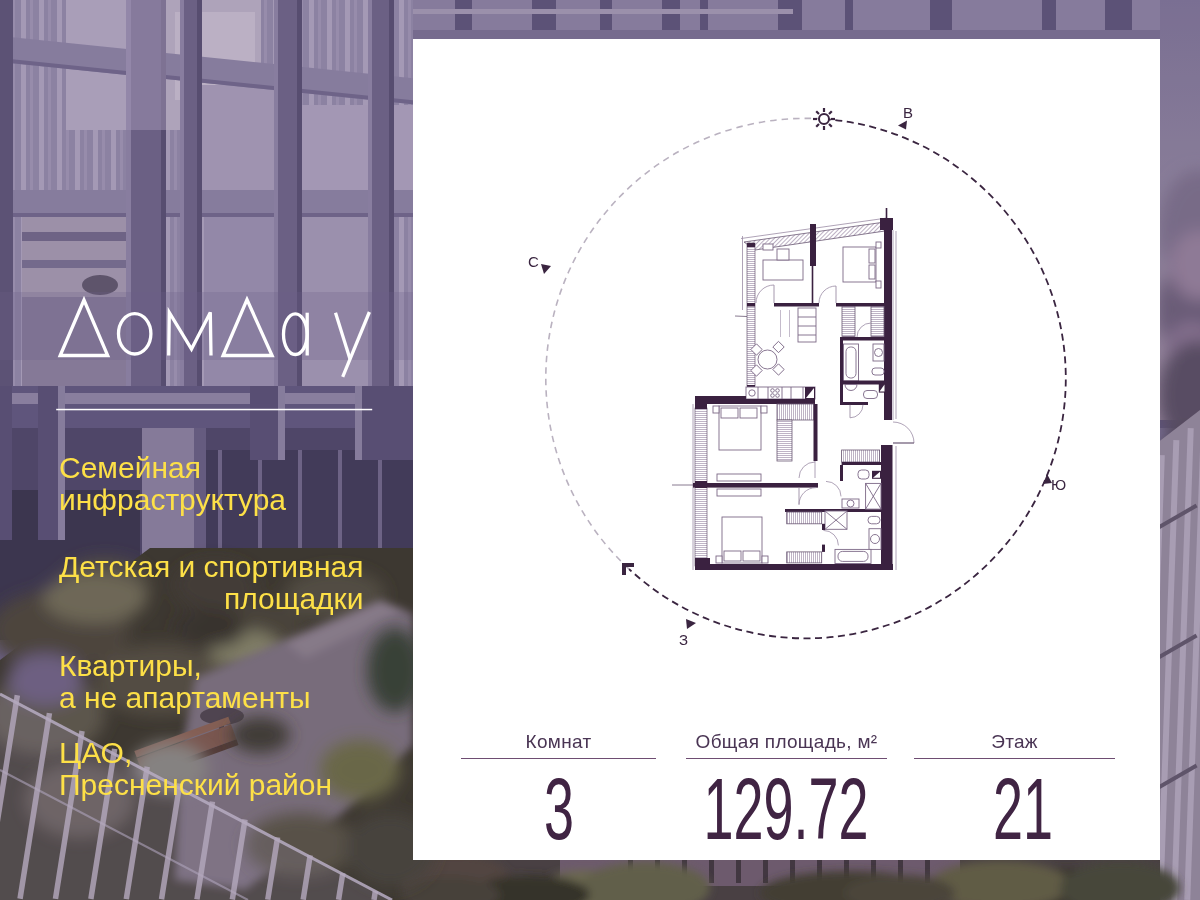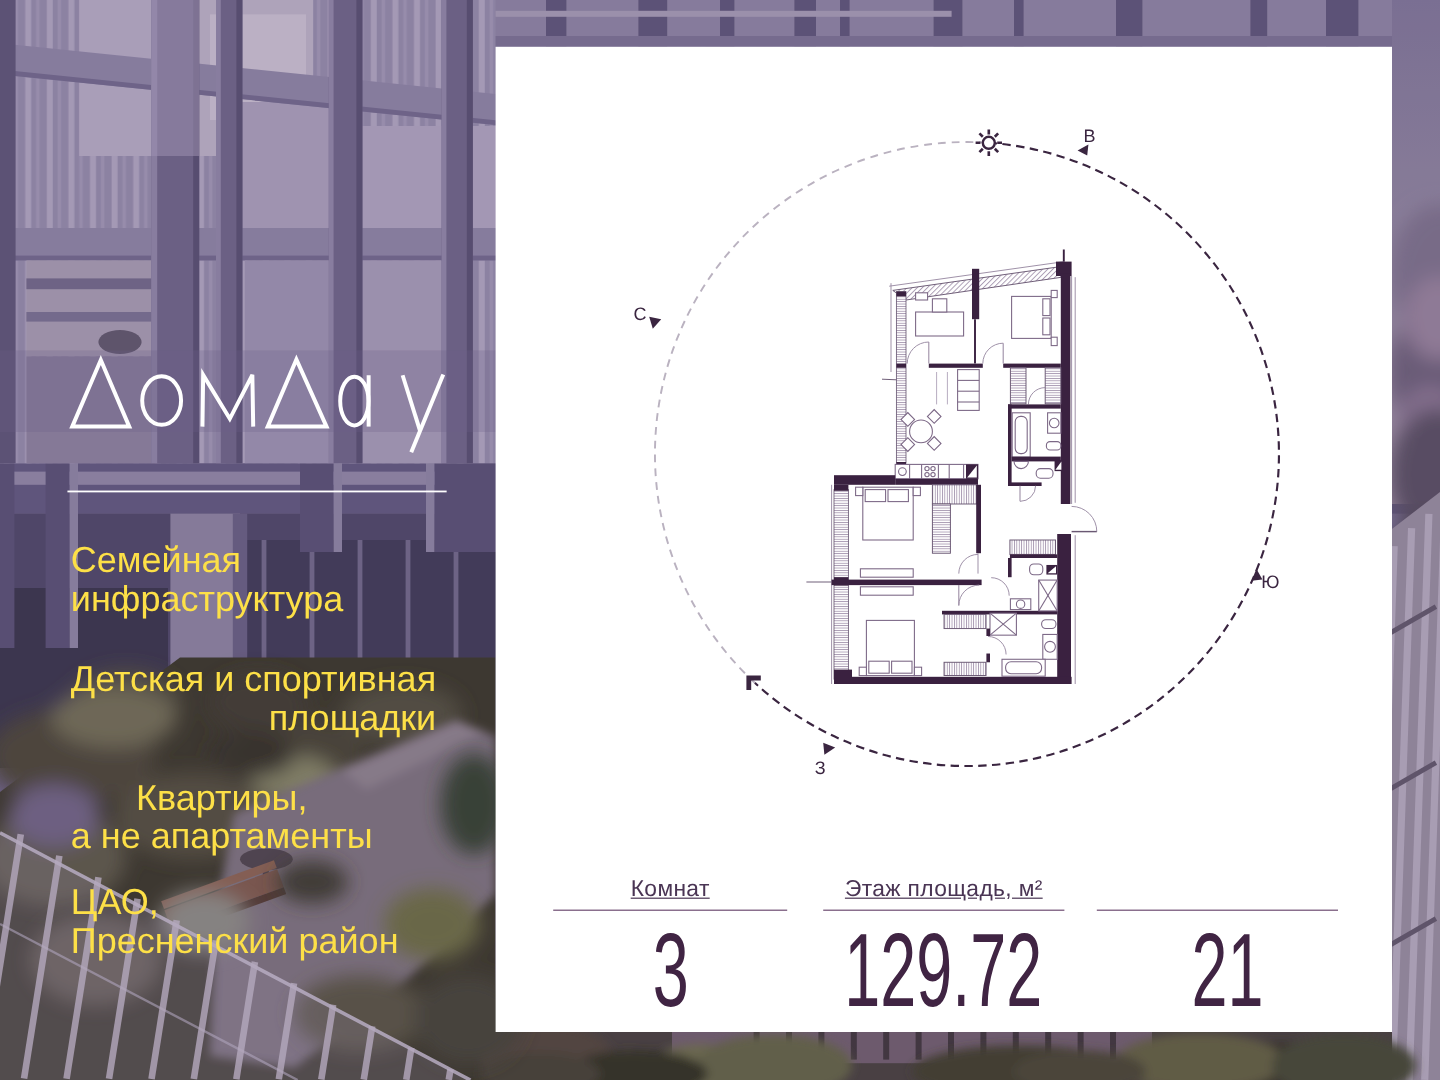--- a/index.html
+++ b/index.html
@@ -1,21 +1,21 @@
 <!DOCTYPE html>
 <html><head>
 <meta charset="utf-8">
 <style>
   html,body{margin:0;padding:0;}
   body{width:1200px;height:900px;position:relative;overflow:hidden;
        font-family:"Liberation Sans",sans-serif;background:#6e6288;}
   #bg{position:absolute;left:0;top:0;}
   .card{position:absolute;left:413px;top:39px;width:747px;height:821px;background:#ffffff;}
   .plan{position:absolute;left:0;top:0;}
-  .stat-label{position:absolute;font-size:19px;color:#4a3554;text-align:center;letter-spacing:0.3px;text-decoration:underline;}
+  .stat-label{position:absolute;font-size:19px;color:#4a3554;text-align:center;letter-spacing:0.3px;}
   .stat-line{position:absolute;height:1px;background:#6e4d72;}
   .stat-num{position:absolute;font-size:87px;color:#402443;text-align:center;letter-spacing:0;transform:scaleX(0.62);}
   .ltxt{position:absolute;color:#fde047;font-size:30px;line-height:32px;letter-spacing:0;}
 </style>
 </head>
 <body>
 
 <svg id="bg" width="1200" height="900" viewBox="0 0 1200 900">
   <defs>
     <linearGradient id="skyg" x1="0" y1="0" x2="0" y2="1">
@@ -544,24 +544,25 @@
     <rect x="422" y="510.4" width="36" height="14.1"></rect>
     <rect x="425" y="512.4" width="30" height="10" rx="4.5"></rect>
   </g>
   </g>
 </svg>
 
 <div class="stat-label" style="left:48px;top:692px;width:195px;">Комнат</div>
 <div class="stat-line" style="left:48px;top:719px;width:195px;"></div>
 <div class="stat-num" style="left:-54px;top:720px;width:400px;">3</div>
 
-<div class="stat-label" style="left:273px;top:692px;width:201px;">Этаж площадь, м²</div>
+<div class="stat-label" style="left:273px;top:692px;width:201px;">Общая площадь, м²</div>
 <div class="stat-line" style="left:273px;top:719px;width:201px;"></div>
 <div class="stat-num" style="left:173px;top:720px;width:400px;">129.72</div>
 
+<div class="stat-label" style="left:501px;top:692px;width:201px;">Этаж</div>
 <div class="stat-line" style="left:501px;top:719px;width:201px;"></div>
 <div class="stat-num" style="left:410px;top:720px;width:400px;">21</div>
 </div>
 
 <svg style="position:absolute;left:0;top:0;" width="420" height="430" viewBox="0 0 420 430">
   <g stroke="#ffffff" stroke-width="3.3" fill="none">
     <path d="M 60.2 355.5 L 84 300 L 107.7 355.5 Z"></path>
     <ellipse cx="134.7" cy="333.8" rx="16.2" ry="20.2"></ellipse>
     <path d="M 168.7 355.5 L 169.3 312.4 L 191.5 349 L 210.3 312.4 L 211 355.5"></path>
     <path d="M 223.1 355.5 L 247 299.6 L 272.1 355.5 Z"></path>
@@ -569,14 +570,14 @@
     <path d="M 307.2 312.7 L 307.2 355.5"></path>
     <path d="M 335.5 312.7 L 350.0 358.9"></path>
     <path d="M 369.4 312 L 342.7 376.8"></path>
   </g>
 
   <rect x="56.2" y="408.8" width="316" height="1.5" fill="#ffffff"></rect>
 </svg>
 
 <div class="ltxt" style="left:59px;top:452px;">Семейная<br>инфраструктура</div>
 <div class="ltxt" style="left:59px;top:551px;text-align:right;">Детская и спортивная<br>площадки</div>
-<div class="ltxt" style="left:59px;top:650px;text-align:center;">Квартиры,<br>а не апартаменты</div>
+<div class="ltxt" style="left:59px;top:650px;">Квартиры,<br>а не апартаменты</div>
 <div class="ltxt" style="left:59px;top:737px;">ЦАО,<br>Пресненский район</div>
 
 </body></html>

